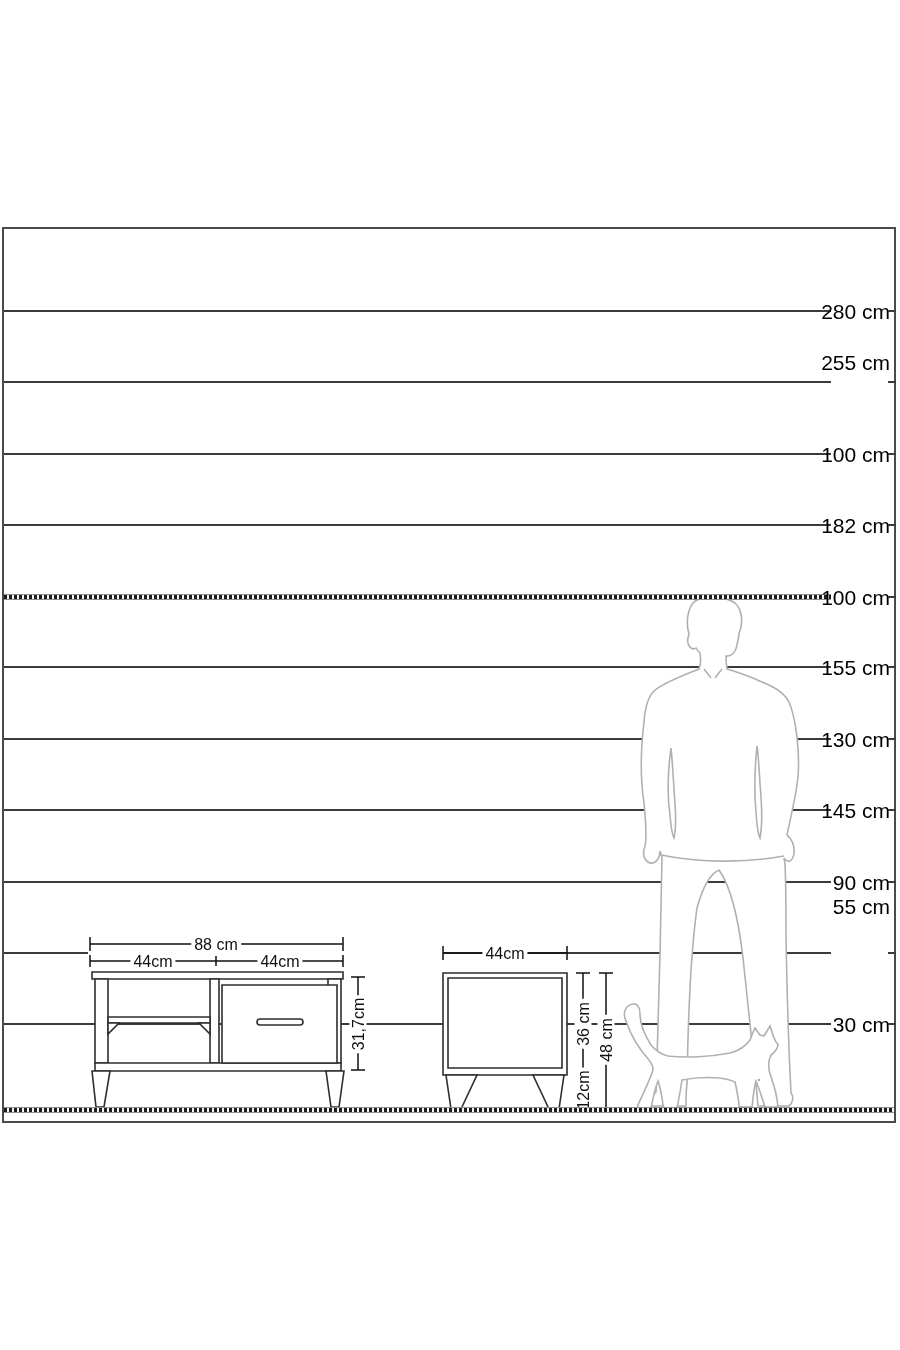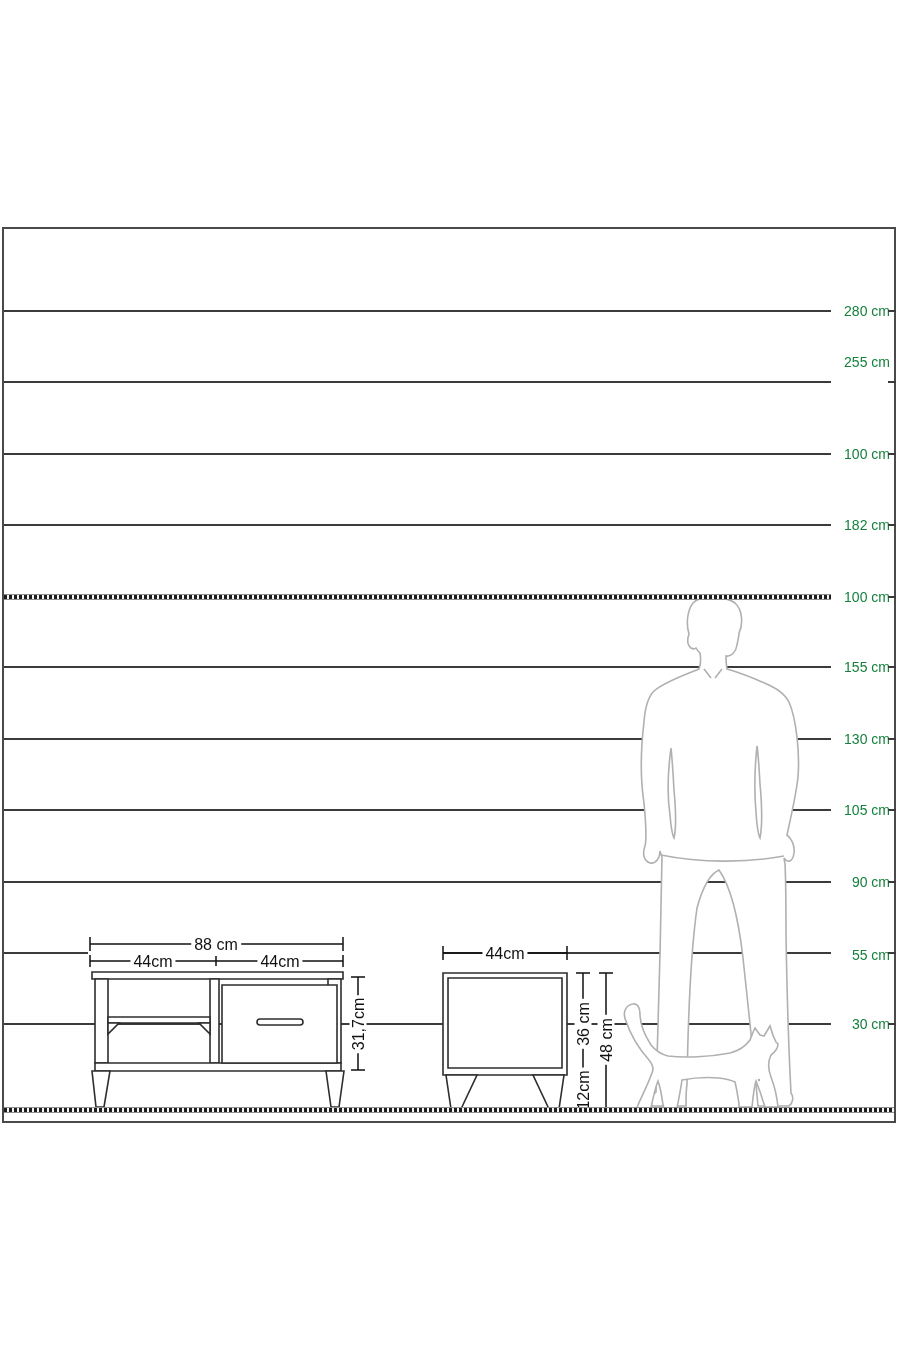--- a/index.html
+++ b/index.html
@@ -7,21 +7,21 @@
           font-family:"Liberation Sans", sans-serif;}
   
   #frame{position:absolute;left:2px;top:227px;width:894px;height:896px;
          border:2px solid #4a4a4a;box-sizing:border-box;background:#fff;}
   
   .ruler-line{position:absolute;left:4px;width:827px;height:2px;background:#3b3b3b;z-index:1;}
   
   .dotted-line{position:absolute;height:6px;box-sizing:border-box;
                border-top:1px solid #8f8f8f;border-bottom:1px solid #8f8f8f;
                background:repeating-linear-gradient(90deg,#1d1d1d 0 3px,#f6f6f6 3px 5px);z-index:5;}
-  .ruler-label{position:absolute;right:10px;font-size:14px;line-height:23px;color:#15803d;
+  .ruler-label{position:absolute;right:10px;font-size:21px;line-height:23px;color:#000000;
                white-space:nowrap;z-index:6;}
   .label-dash{position:absolute;left:888px;width:8px;height:2px;background:#3b3b3b;z-index:6;}
   
   .line-mask{position:absolute;background:#fff;z-index:2;}
   
   #art{position:absolute;left:0;top:0;z-index:3;}
   
   .dim-text{position:absolute;transform:translate(-50%,-50%);background:#fff;
             font-size:16px;line-height:17px;color:#111;padding:0 3px;white-space:nowrap;z-index:4;}
   .dim-text.vert{transform:translate(-50%,-50%) rotate(-90deg);}
@@ -56,25 +56,25 @@
   <div class="ruler-label" style="top:443px">100 cm</div>
   <div class="label-dash" style="top:453px"></div>
   <div class="ruler-label" style="top:514px">182 cm</div>
   <div class="label-dash" style="top:524px"></div>
   <div class="ruler-label" style="top:586px">100 cm</div>
   <div class="label-dash" style="top:596px"></div>
   <div class="ruler-label" style="top:656px">155 cm</div>
   <div class="label-dash" style="top:666px"></div>
   <div class="ruler-label" style="top:728px">130 cm</div>
   <div class="label-dash" style="top:738px"></div>
-  <div class="ruler-label" style="top:799px">105 cm</div>
+  <div class="ruler-label" style="top:799px">145 cm</div>
   <div class="label-dash" style="top:809px"></div>
   <div class="ruler-label" style="top:871px">90 cm</div>
   <div class="label-dash" style="top:881px"></div>
-  <div class="ruler-label" style="top:944px">55 cm</div>
+  <div class="ruler-label" style="top:895px">55 cm</div>
   <div class="label-dash" style="top:952px"></div>
   <div class="ruler-label" style="top:1013px">30 cm</div>
   <div class="label-dash" style="top:1023px"></div>
 
   <svg id="art" width="900" height="1350" viewBox="0 0 900 1350">
 
     <g stroke="#b0b0b0" stroke-width="1.6" fill="#ffffff">
       <path d="M700,653
                C701,659 701,664 699,669
                C687,674 664,682 654,691

